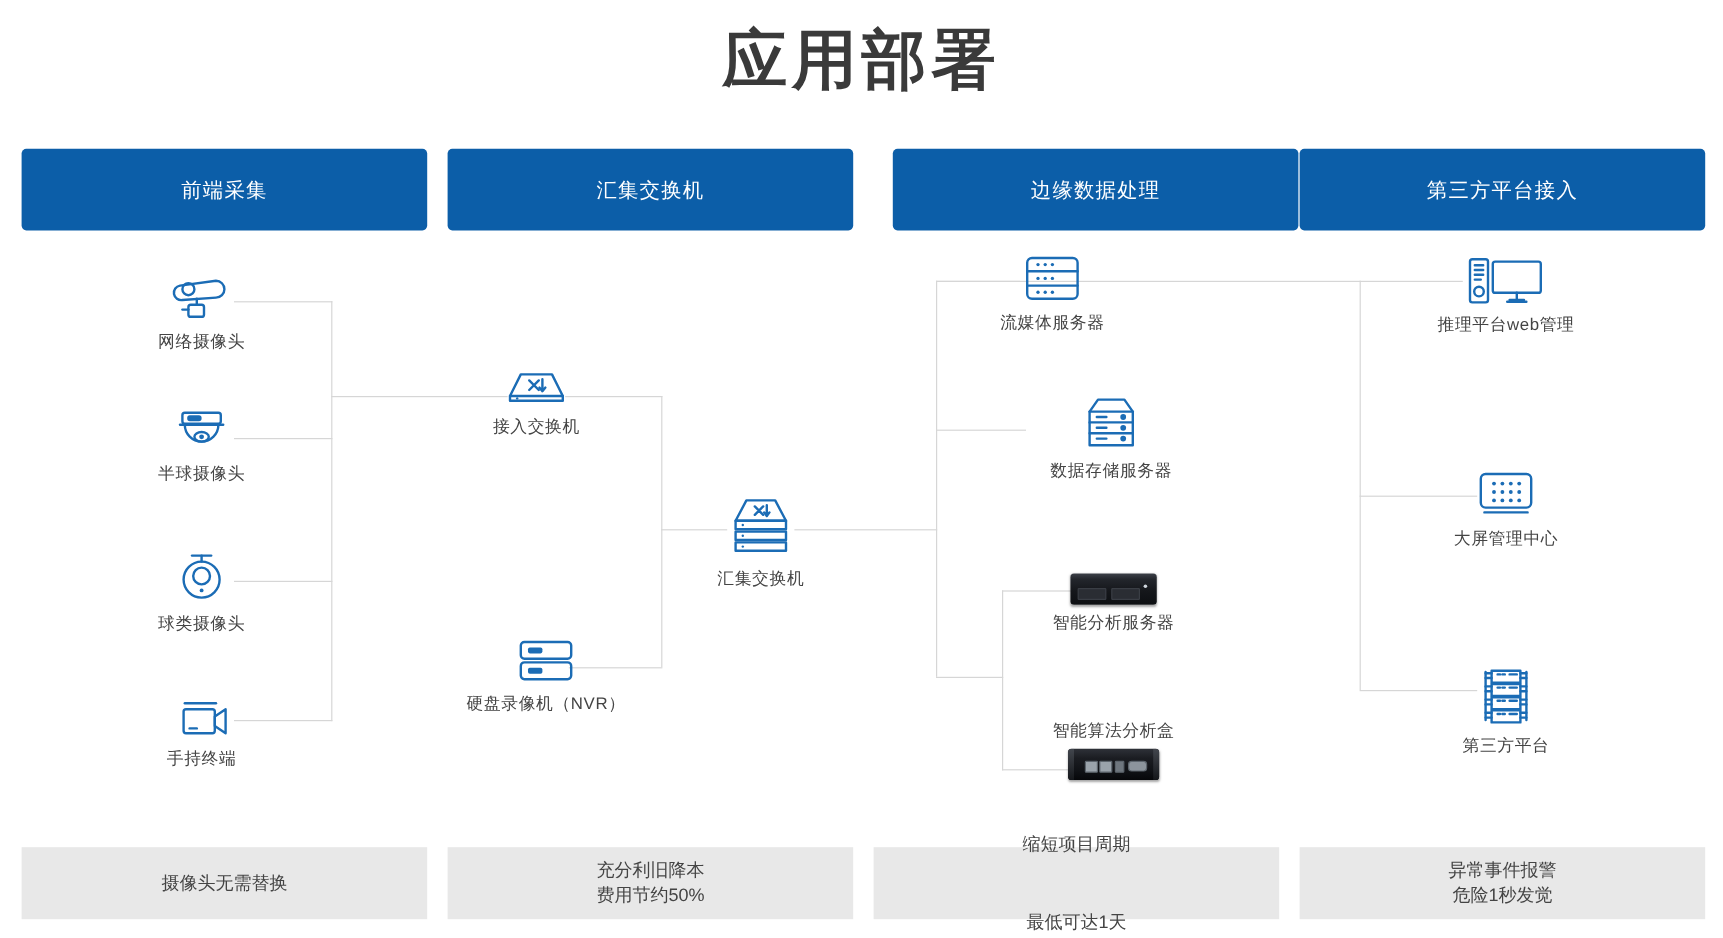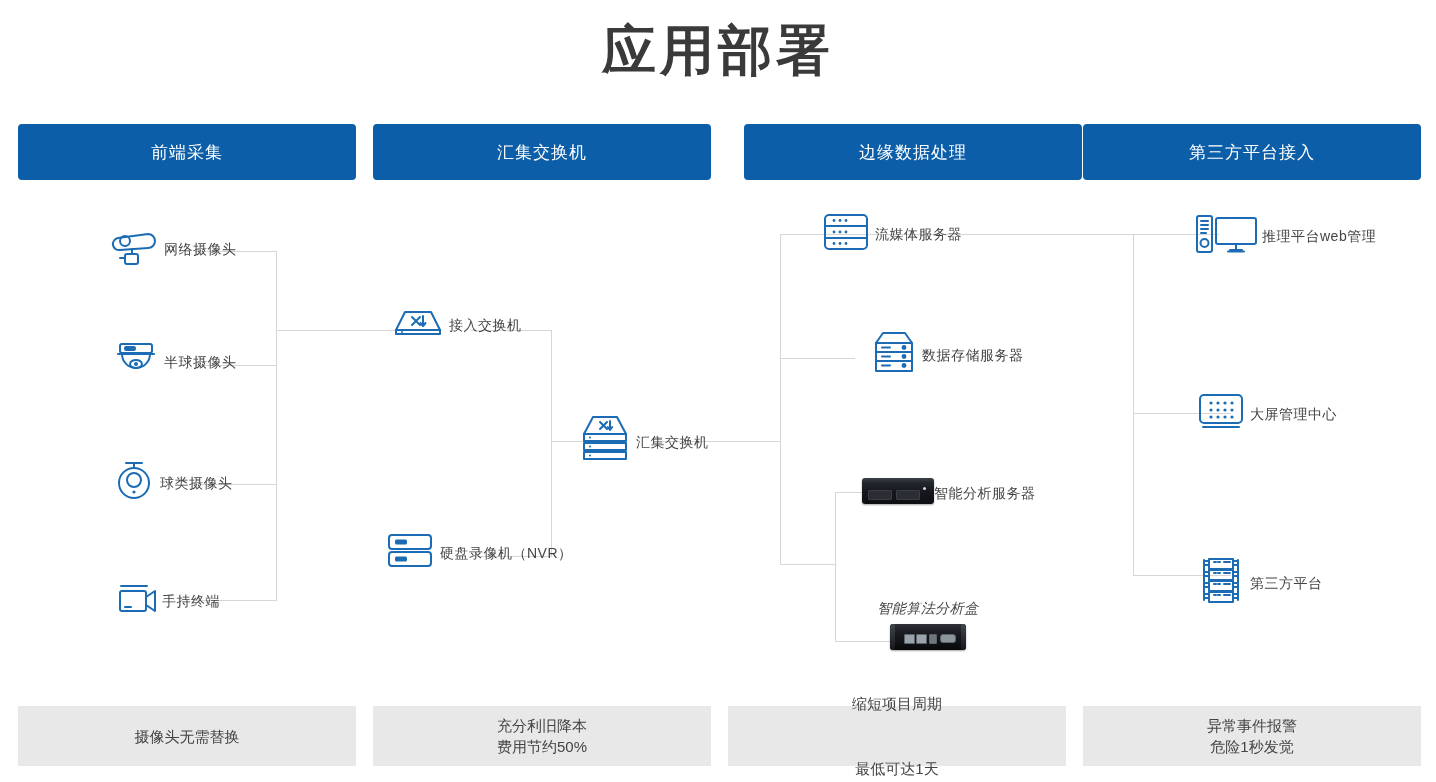--- a/index.html
+++ b/index.html
@@ -12,21 +12,21 @@
 
   
   .page-title{
     position:absolute;left:0;top:10px;width:1436px;
     text-align:center;font-size:54px;font-weight:bold;
     color:#3a3a3a;letter-spacing:4px;line-height:80px;
   }
 
   
   .col-header{
-    position:absolute;top:124px;height:56px;width:338px;
+    position:absolute;top:124px;height:68px;width:338px;
     background:#0c5ea8;border-radius:4px;
     color:#ffffff;font-size:17px;letter-spacing:1px;
     display:flex;align-items:center;justify-content:center;
   }
   .col-header.c0{left:18px;}
   .col-header.c1{left:373px;}
   .col-header.c2{left:744px;}
   .col-header.c3{left:1083px;}
 
   
@@ -41,28 +41,28 @@
   .col-footer.c2{left:728px;gap:44px;}
   .col-footer.c3{left:1083px;}
   .col-footer .l2{display:block;}
 
   
   .line{position:absolute;background:#d6d6d6;}
   .line.h{height:1px;}
   .line.v{width:1px;}
 
   
-  .node{position:absolute;display:flex;flex-direction:row;align-items:center;}
+  .node{position:absolute;display:flex;flex-direction:column;align-items:center;}
   .node .ico{display:flex;align-items:center;justify-content:center;}
   .node .lbl{
     margin-top:6px;font-size:14px;color:#444;white-space:nowrap;
     letter-spacing:0.5px;
   }
   .node.label-top{flex-direction:column-reverse;}
-  .node.label-top .lbl{margin-top:0;margin-bottom:6px;font-style:italic;}
+  .node.label-top .lbl{margin-top:0;margin-bottom:6px;}
 
   
   .photo-server{
     width:72px;height:26px;border-radius:3px;
     background:linear-gradient(180deg,#3c4048 0%,#23262c 18%,#15171b 55%,#0d0f12 100%);
     box-shadow:0 1px 2px rgba(0,0,0,.35);position:relative;overflow:hidden;
   }
   .photo-server:before{
     content:"";position:absolute;left:6px;top:12px;width:22px;height:8px;
     background:#2a2d33;border:1px solid #3a3e45;border-radius:1px;

